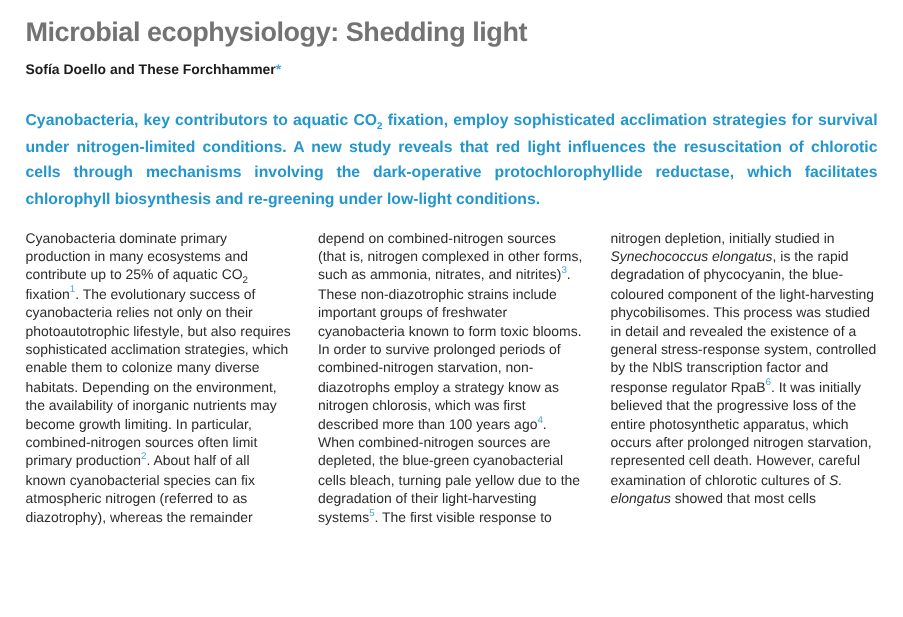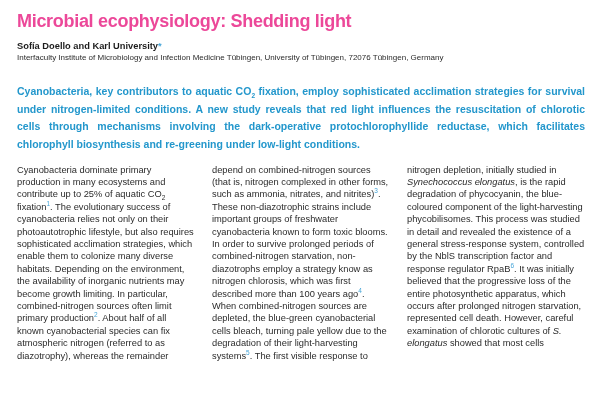--- a/index.html
+++ b/index.html
@@ -10,21 +10,21 @@
     padding:10px 17px 0 17px;
     background:#ffffff;
     font-family:"Liberation Sans","DejaVu Sans",sans-serif;
     color:#232323;
     overflow:hidden;
   }
   .title{
     font-size:18px;
     line-height:22px;
     font-weight:bold;
-    color:#ec4899;
+    color:#737373;
     letter-spacing:-0.3px;
     margin:0;
   }
   .title span{display:block;}
   .authors{
     margin-top:9px;
     font-size:9.3px;
     line-height:11px;
     font-weight:bold;
     color:#1c1c1c;
@@ -72,23 +72,22 @@
 </style>
 </head>
 <body>
 
 <div class="page">
 
   <h1 class="title">
     <span>Microbial ecophysiology: Shedding light</span>
   </h1>
 
-  <div class="authors"><span>Sofía Doello and Karl University</span><span class="author-mark">*</span></div>
+  <div class="authors"><span>Sofía Doello and These Forchhammer</span><span class="author-mark">*</span></div>
 
-  <div class="meta">Interfaculty Institute of Microbiology and Infection Medicine Tübingen, University of Tübingen, 72076 Tübingen, Germany</div>
 
 
 
   <p class="abstract"><span>Cyanobacteria, key contributors to aquatic CO</span><sub class="sb">2</sub><span> fixation, employ sophisticated acclimation strategies for survival under nitrogen-limited conditions. A new study reveals that red light influences the resuscitation of chlorotic cells through mechanisms involving the dark-operative protochlorophyllide reductase, which facilitates chlorophyll biosynthesis and re-greening under low-light conditions.</span></p>
 
   <div class="columns">
     <div class="col"><span>Cyanobacteria dominate primary production in many ecosystems and contribute up to 25% of aquatic CO</span><sub class="sb">2</sub><span> fixation</span><sup class="ref">1</sup><span>. The evolutionary success of cyanobacteria relies not only on their photoautotrophic lifestyle, but also requires sophisticated acclimation strategies, which enable them to colonize many diverse habitats. Depending on the environment, the availability of inorganic nutrients may become growth limiting. In particular, combined-nitrogen sources often limit primary production</span><sup class="ref">2</sup><span>. About half of all known cyanobacterial species can fix atmospheric nitrogen (referred to as diazotrophy), whereas the remainder</span></div>
     <div class="col"><span>depend on combined-nitrogen sources (that is, nitrogen complexed in other forms, such as ammonia, nitrates, and nitrites)</span><sup class="ref">3</sup><span>. These non-diazotrophic strains include important groups of freshwater cyanobacteria known to form toxic blooms. In order to survive prolonged periods of combined-nitrogen starvation, non-diazotrophs employ a strategy know as nitrogen chlorosis, which was first described more than 100 years ago</span><sup class="ref">4</sup><span>. When combined-nitrogen sources are depleted, the blue-green cyanobacterial cells bleach, turning pale yellow due to the degradation of their light-harvesting systems</span><sup class="ref">5</sup><span>. The first visible response to</span></div>
     <div class="col"><span>nitrogen depletion, initially studied in </span><i>Synechococcus elongatus</i><span>, is the rapid degradation of phycocyanin, the blue-coloured component of the light-harvesting phycobilisomes. This process was studied in detail and revealed the existence of a general stress-response system, controlled by the NblS transcription factor and response regulator RpaB</span><sup class="ref">6</sup><span>. It was initially believed that the progressive loss of the entire photosynthetic apparatus, which occurs after prolonged nitrogen starvation, represented cell death. However, careful examination of chlorotic cultures of </span><i>S. elongatus</i><span> showed that most cells</span></div>
   </div>

